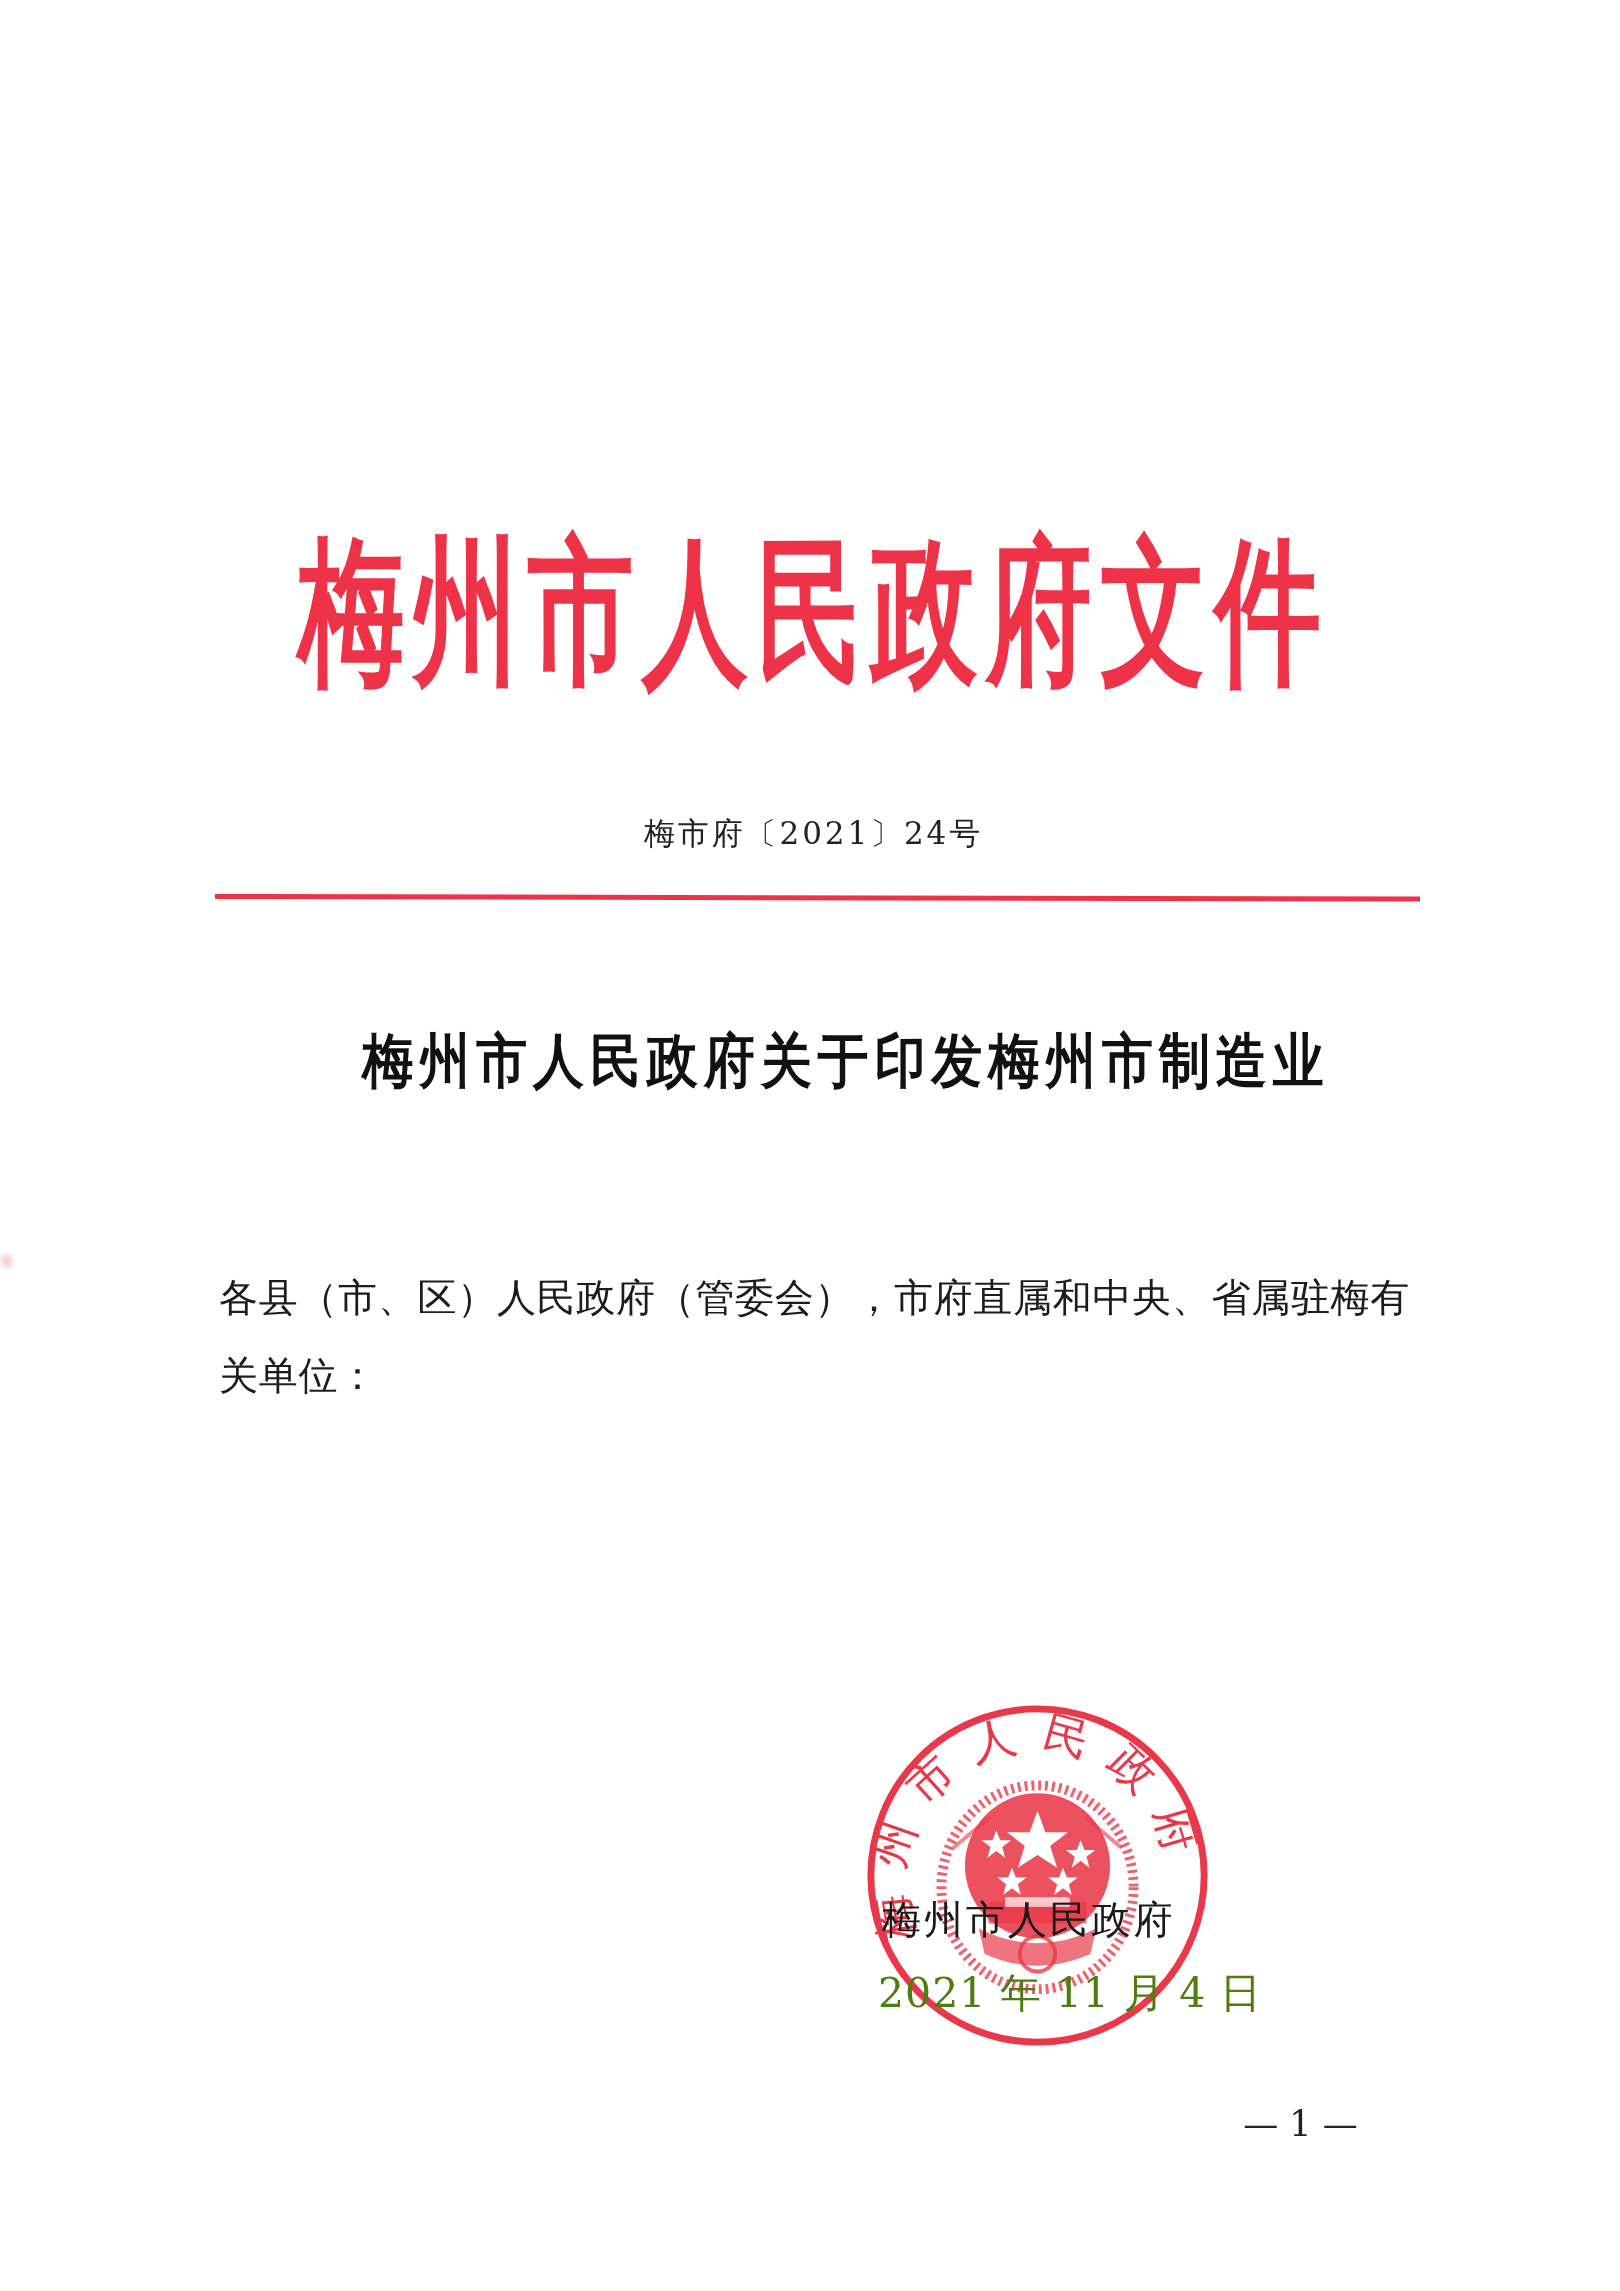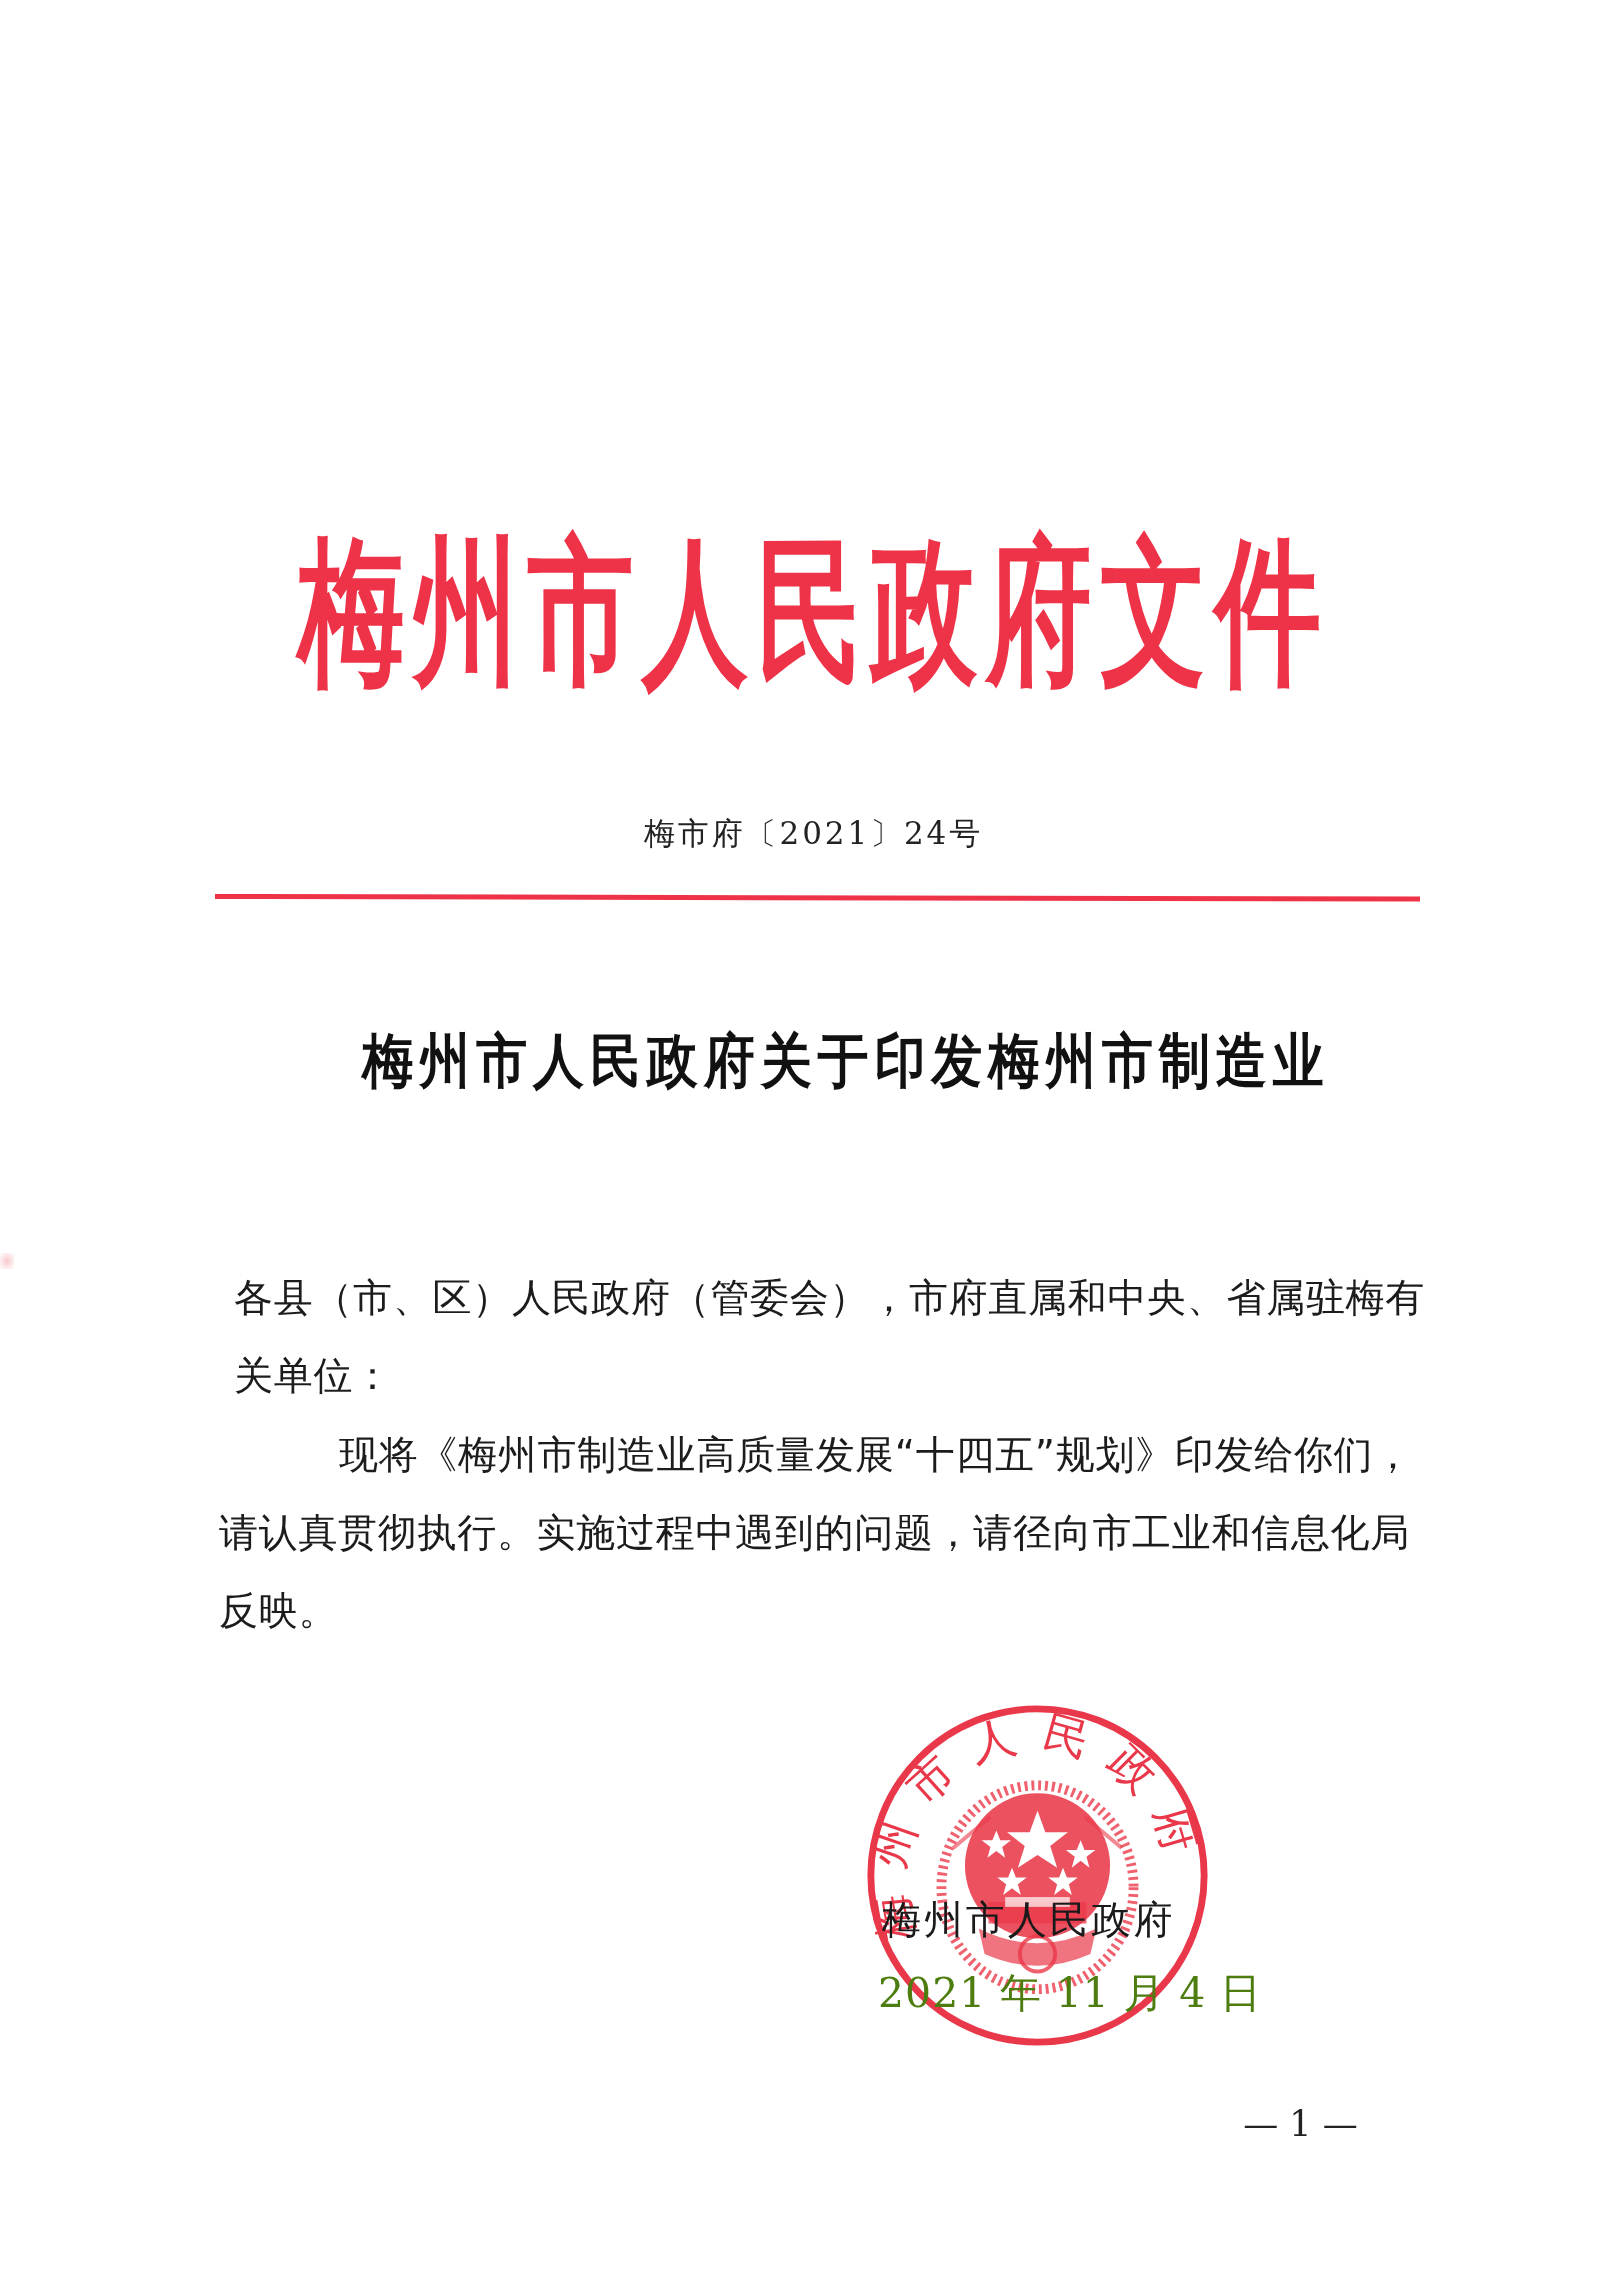--- a/index.html
+++ b/index.html
@@ -93,21 +93,21 @@
   .body-text {
     left: 219px;
     width: 1201px;
     font-family: "DejaVu Sans", "Liberation Sans", sans-serif;
     font-size: 39px;
     line-height: 78px;
     color: #1c1c1c;
     white-space: normal;
     letter-spacing: 0.7px;
   }
-  .salutation { top: 1259px; margin-left: 15px; }
+  .salutation { top: 1259px; }
   .paragraph {
     top: 1416px;
     text-indent: 120px;
   }
 
   
   .signature {
     left: 882px;
     top: 1896px;
     font-family: "DejaVu Serif", "Liberation Serif", serif;
@@ -183,21 +183,20 @@
   <div class="abs docnum">梅市府〔2021〕24号</div>
 
   <div class="abs rule"></div>
 
   <div class="abs title-line" style="top:1031px;">
     <span class="inner">梅州市人民政府关于印发梅州市制造业</span>
   </div>
 
   <div class="abs body-text salutation">各县（市、区）人民政府（管委会），市府直属和中央、省属驻梅有关单位：</div>
 
-  <div class="abs body-text paragraph">现将《梅州市制造业高质量发展“十四五”规划》印发给你们，请认真贯彻执行。实施过程中遇到的问题，请径向市工业和信息化局反映。</div>
 
   <svg class="abs seal" viewBox="0 0 356 356" xmlns="http://www.w3.org/2000/svg">
     <defs>
       <path id="sealArc" d="M 60 250 A 135 135 0 1 1 296 250" fill="none"></path>
     </defs>
     <circle cx="178" cy="178" r="170" fill="none" stroke="#E8283A" stroke-width="7"></circle>
 
     <g fill="#E8283A" font-family="DejaVu Serif, Liberation Serif, serif" font-size="46">
       <text><textPath href="#sealArc" startOffset="2%" letter-spacing="22">梅州市人民政府</textPath></text>
     </g>

